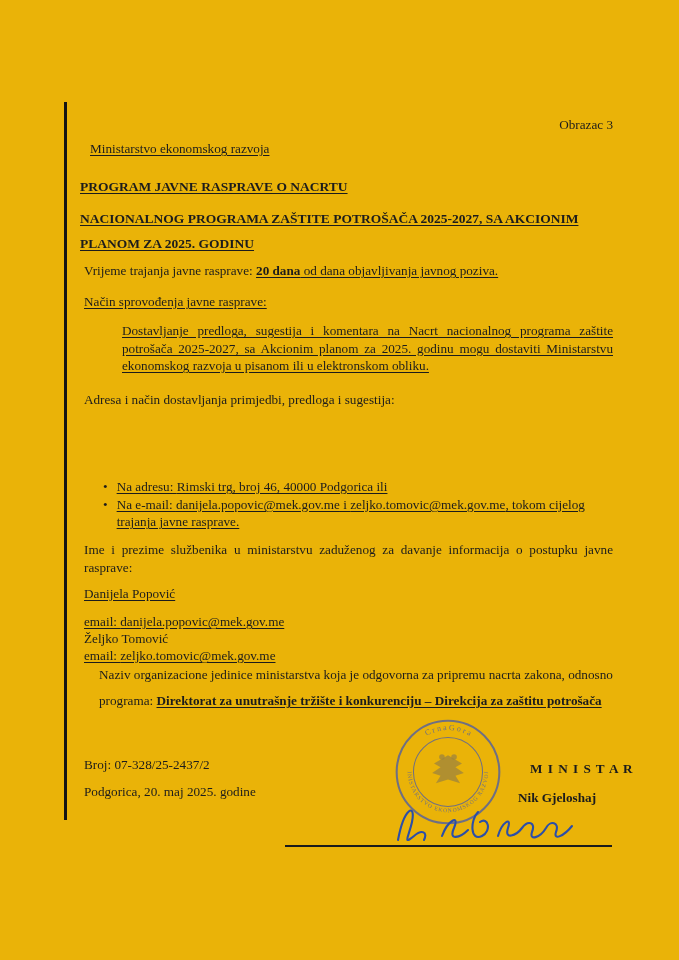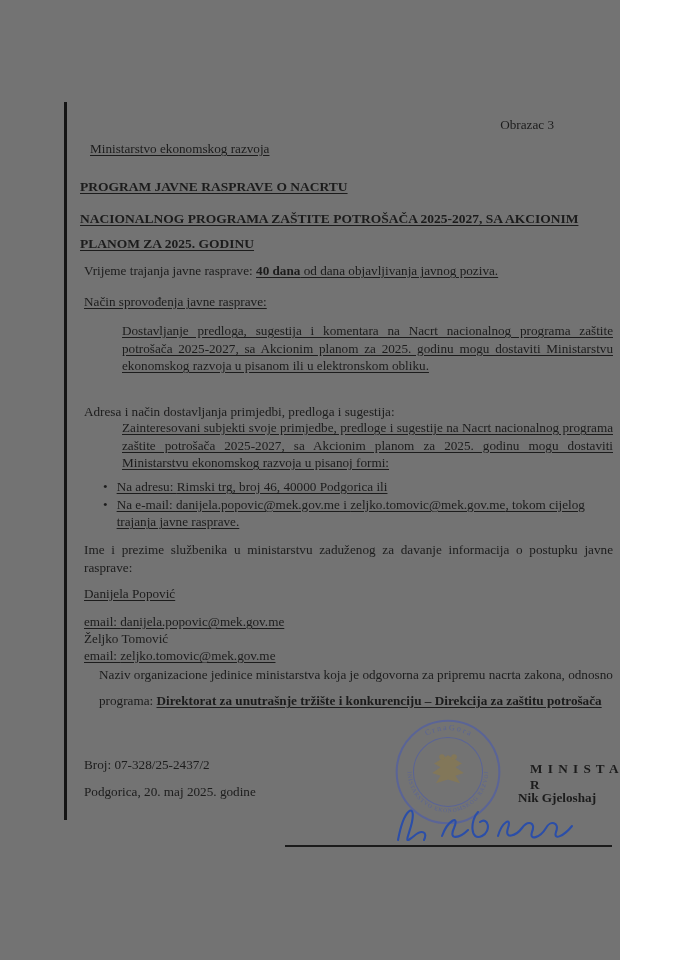--- a/index.html
+++ b/index.html
@@ -1,18 +1,18 @@
 <!DOCTYPE html>
 <html><head>
 <meta charset="utf-8">
 <style>
   * { margin:0; padding:0; box-sizing:border-box; }
   html,body { background:#ffffff; }
   .page {
-    position:relative; width:620px; height:960px; background:#737373;
+    position:relative; width:679px; height:960px; background:#eab308;
     font-family:"Liberation Serif", serif; color:#1c1c1c; font-size:13.2px;
     overflow:hidden;
   }
   .abs { position:absolute; }
   .u { text-decoration:underline; text-underline-offset:2px; }
   .b { font-weight:bold; }
   .center { text-align:left; }
   .just { text-align:justify; }
   .para { line-height:17.6px; }
   .scan-line { position:absolute; left:64px; top:102px; width:3px; height:718px; background:#141414; }
@@ -31,29 +31,28 @@
   <div class="scan-line"></div>
 
   <div class="abs" style="top:117px; right:66px;">Obrazac 3</div>
 
   <div class="abs u" style="top:141px; left:90px;">Ministarstvo ekonomskog razvoja</div>
 
   <div class="abs b u center" style="top:179px; left:80px; width:532px; font-size:13.5px;">PROGRAM JAVNE RASPRAVE O NACRTU</div>
 
   <div class="abs b u center" style="top:206px; left:80px; width:532px; font-size:13.5px; line-height:25px;">NACIONALNOG PROGRAMA ZAŠTITE POTROŠAČA 2025-2027, SA AKCIONIM PLANOM ZA 2025. GODINU</div>
 
-  <div class="abs" style="top:263px; left:84px;"><span>Vrijeme trajanja javne rasprave: </span><span class="b u">40 dana</span><span class="u"> od dana objavljivanja javnog poziva.</span></div>
+  <div class="abs" style="top:263px; left:84px;"><span>Vrijeme trajanja javne rasprave: </span><span class="b u">20 dana</span><span class="u"> od dana objavljivanja javnog poziva.</span></div>
 
   <div class="abs u" style="top:294px; left:84px;">Način sprovođenja javne rasprave:</div>
 
   <div class="abs u just para" style="top:322px; left:122px; width:491px;">Dostavljanje predloga, sugestija i komentara na Nacrt nacionalnog programa zaštite potrošača 2025-2027, sa Akcionim planom za 2025. godinu mogu dostaviti Ministarstvu ekonomskog razvoja u pisanom ili u elektronskom obliku.</div>
 
-  <div class="abs" style="top:392px; left:84px;margin-top:12px;">Adresa i način dostavljanja primjedbi, predloga i sugestija:</div>
+  <div class="abs" style="top:392px; left:84px;">Adresa i način dostavljanja primjedbi, predloga i sugestija:</div>
 
-  <div class="abs u just para" style="top:419px; left:122px; width:491px;">Zainteresovani subjekti svoje primjedbe, predloge i sugestije na Nacrt nacionalnog programa zaštite potrošača 2025-2027, sa Akcionim planom za 2025. godinu mogu dostaviti Ministarstvu ekonomskog razvoja u pisanoj formi:</div>
 
   <div class="abs" style="top:478px; left:103px; width:510px;">
     <div class="bullet-row">
       <span class="bullet-marker">•</span>
       <span class="u"><span>Na adresu: </span><span>Rimski trg, broj 46, 40000 Podgorica ili</span></span>
     </div>
     <div class="bullet-row">
       <span class="bullet-marker">•</span>
       <span class="u"><span>Na e-mail: </span><span>danijela.popovic@mek.gov.me</span><span> i </span><span>zeljko.tomovic@mek.gov.me</span><span>, tokom cijelog trajanja javne rasprave.</span></span>
     </div>

